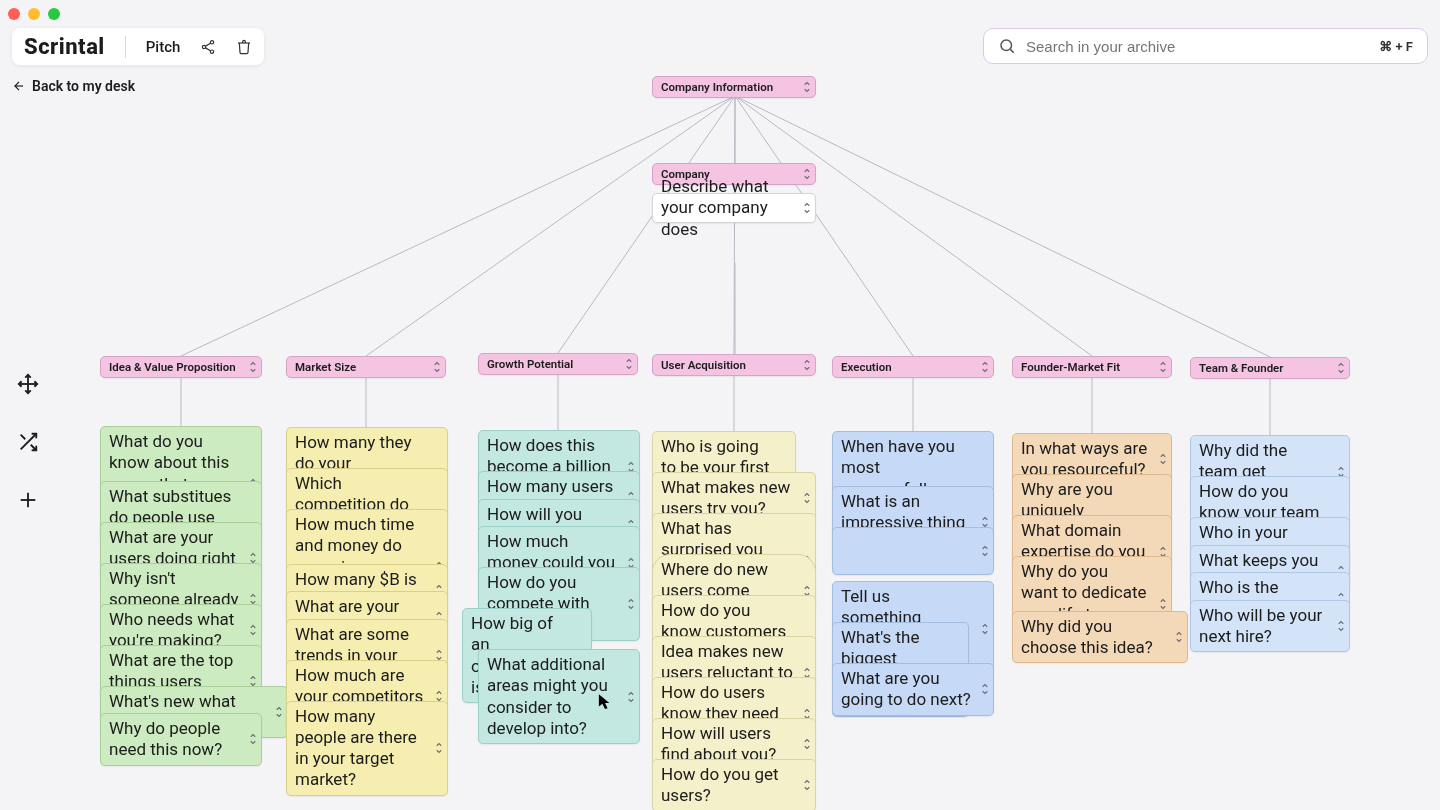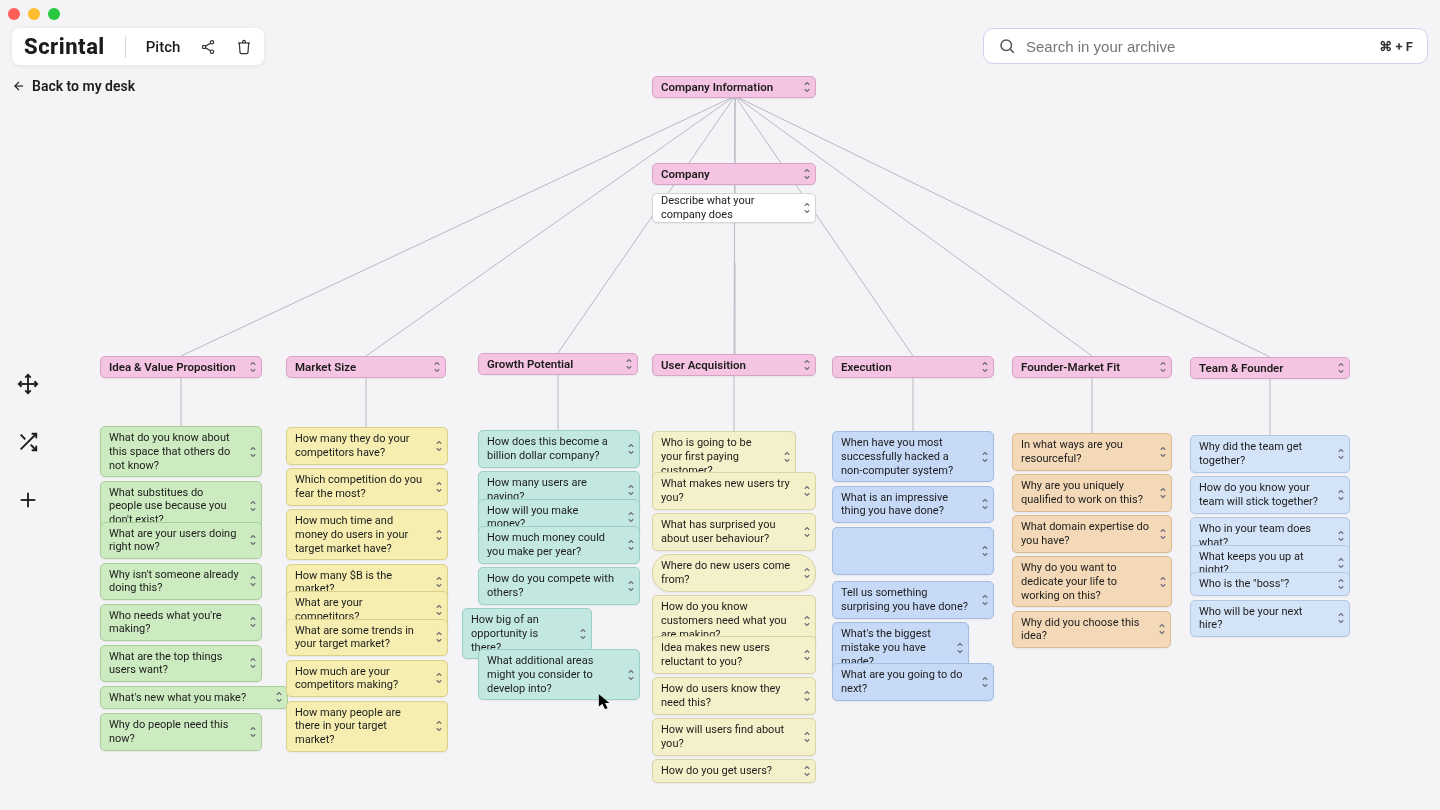--- a/index.html
+++ b/index.html
@@ -85,21 +85,21 @@
   .canvas { position: absolute; inset: 0; margin-top: 21px; }
   svg.edges { position: absolute; inset: 0; width: 1440px; height: 810px; pointer-events: none; }
   svg.edges line, svg.edges path { stroke: #b8b8c4; stroke-width: 1; fill: none; }
 
   
   .card {
     position: absolute;
     border: 1px solid rgba(0,0,0,.18);
     border-radius: 5px;
     padding: 4px 22px 4px 8px;
-    font-size: 11px;
+    font-size: 17px;
     line-height: 1.25;
     box-shadow: 0 1px 2px rgba(0,0,0,.06);
     display: flex;
     align-items: center;
     cursor: pointer;
   }
   .card .chev {
     position: absolute;
     right: 4px;
     top: 50%;
@@ -576,21 +576,21 @@
           <polyline points="2 11 5 14 8 11"></polyline>
         </svg>
       </div>
       <div class="card orange" style="left: 1012px; top: 535px; width: 160px; min-height: 48.5px;">
         <span>Why do you want to dedicate your life to working on this?</span>
         <svg class="chev" viewBox="0 0 10 16">
           <polyline points="2 5 5 2 8 5"></polyline>
           <polyline points="2 11 5 14 8 11"></polyline>
         </svg>
       </div>
-      <div class="card orange" style="left: 1012px; top: 589.5px; width: 159px; min-height: 35px;">
+      <div class="card orange" style="left: 1012px; top: 589.5px; width: 176px; min-height: 35px;">
         <span>Why did you choose this idea?</span>
         <svg class="chev" viewBox="0 0 10 16">
           <polyline points="2 5 5 2 8 5"></polyline>
           <polyline points="2 11 5 14 8 11"></polyline>
         </svg>
       </div>
       <div class="card pink hdr" style="left: 1190px; top: 336px; width: 160px; height: 22px;">
         <span>Team &amp; Founder</span>
         <svg class="chev" viewBox="0 0 10 16">
           <polyline points="2 5 5 2 8 5"></polyline>

